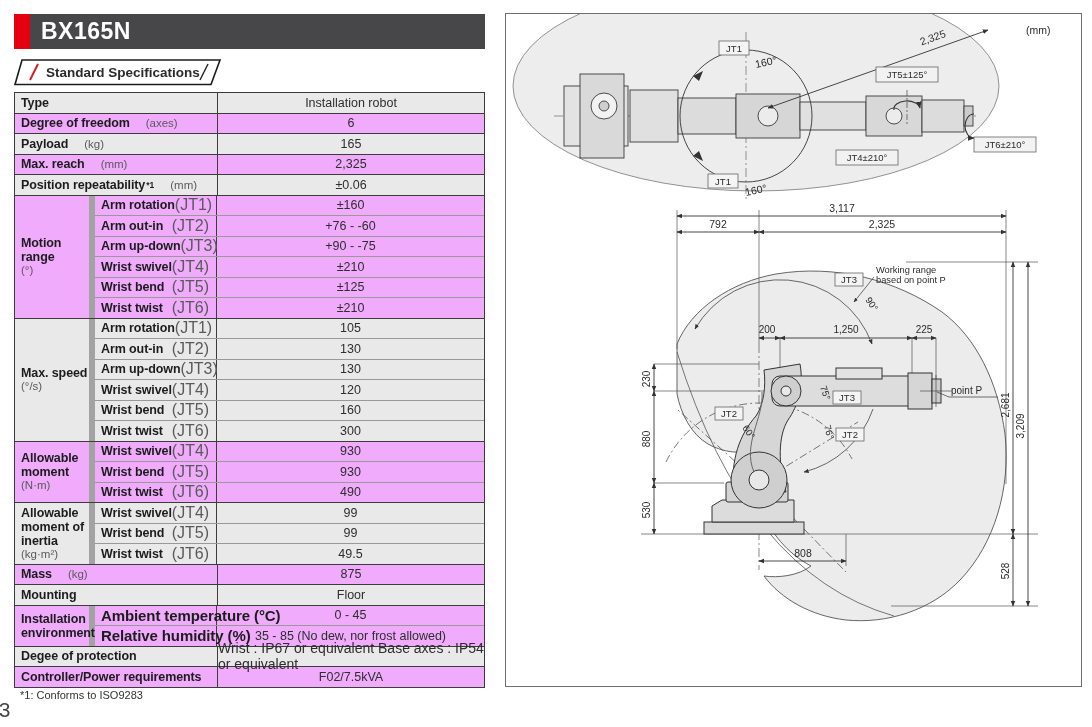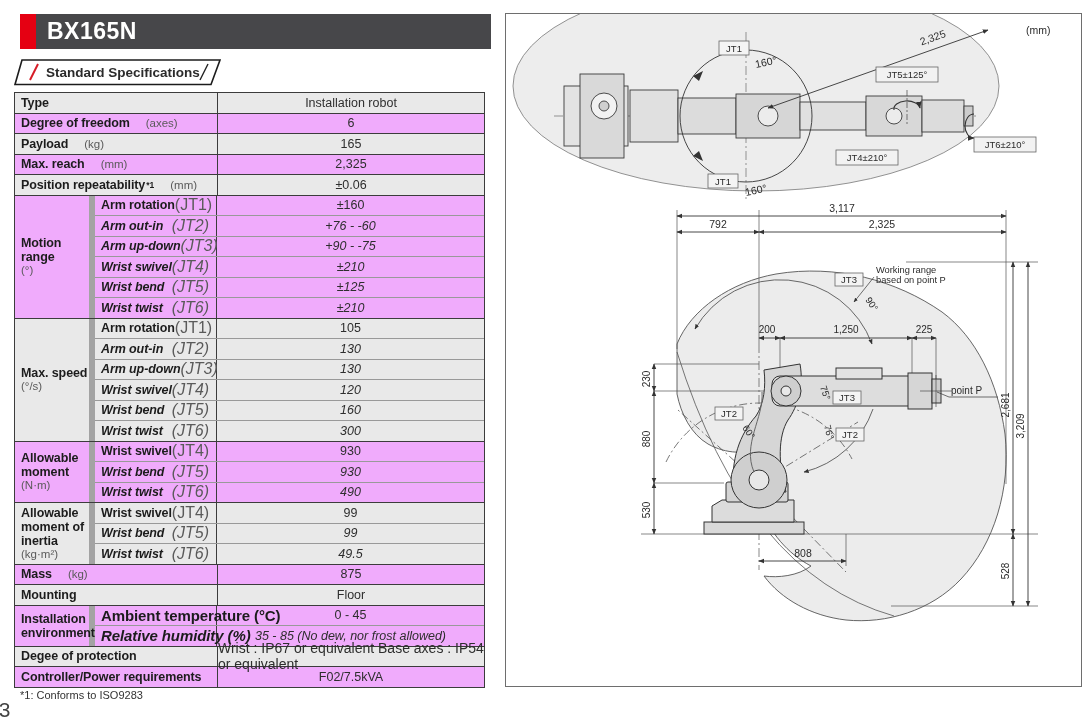--- a/index.html
+++ b/index.html
@@ -3,21 +3,21 @@
 <meta charset="utf-8">
 <style>
   html,body{margin:0;padding:0;}
   body{
     width:1092px;height:727px;position:relative;overflow:hidden;
     background:#ffffff;font-family:"Liberation Sans",sans-serif;
     color:#222;
   }
   
   .title-bar{
-    position:absolute;left:20px;top:14px;width:471px;height:35px;
+    position:absolute;left:14px;top:14px;width:471px;height:35px;
     background:#47474a;display:flex;align-items:center;
   }
   .title-red{
     position:absolute;left:0;top:0;width:16px;height:35px;background:#e50012;
   }
   .title-text{
     margin-left:27px;color:#fff;font-size:23px;font-weight:700;letter-spacing:.5px;
   }
   .tab-wrap{position:absolute;left:14px;top:59px;width:212px;height:28px;}
   
@@ -41,21 +41,21 @@
   .sup{font-size:8.5px;color:#1c1c1c;font-weight:700;margin-left:1px;}
   .sec-head{
     width:80px;border-right:6px solid #a3a3a3;box-sizing:border-box;
     display:flex;flex-direction:column;justify-content:center;padding-left:6px;
     line-height:1.12;
   }
   .sec-head .lbl{display:inline;}
   .sec-head .unit{margin-left:0;}
   .sec-rows{flex:1;display:flex;flex-direction:column;justify-content:space-between;}
   .sub-row{display:flex;height:var(--rh);}
-  .sub-row + .sub-row{border-top:1px solid #999;font-style:italic;}
+  .sub-row + .sub-row{border-top:1px solid #999;}
   .sub-label{
     width:122px;border-right:1px solid #3c3c3c;box-sizing:border-box;
     display:flex;align-items:center;justify-content:space-between;
     padding:0 7px 0 6px;
   }
   .sub-name{font-weight:700;color:#1c1c1c;letter-spacing:-.1px;white-space:nowrap;}
   .joint{color:#5a5a5a;font-size:16px;}
   .sub-row .val{flex:1;display:flex;align-items:center;justify-content:center;}
   .small .sub-name{font-size:15px;font-weight:700;}
   .vsmall{font-size:14px;color:#333;}

